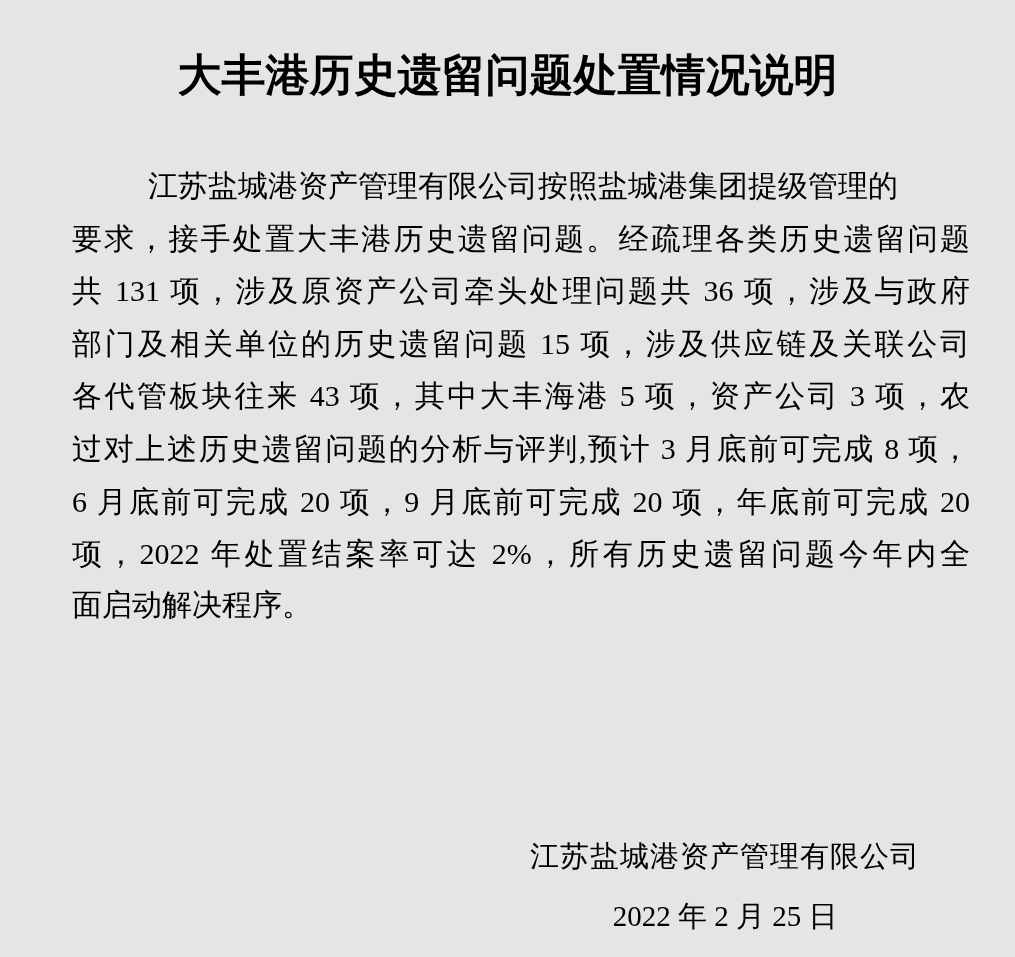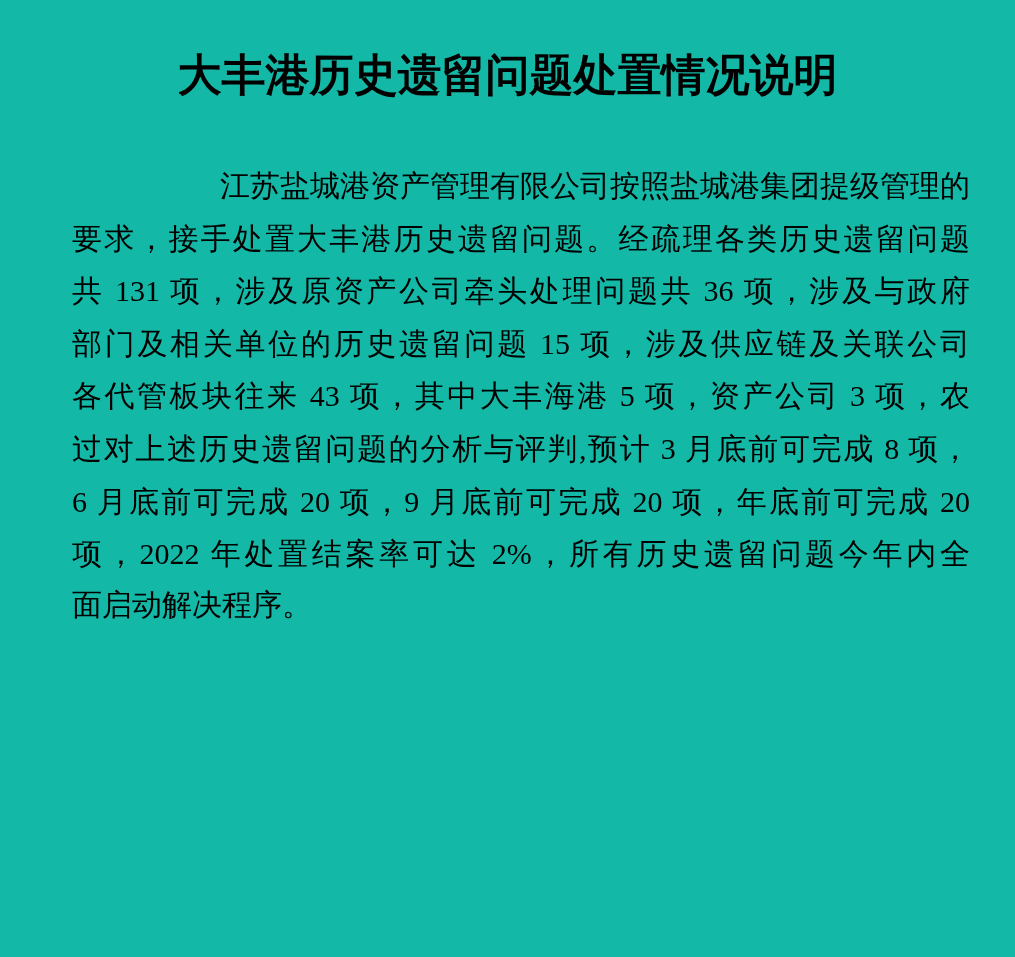--- a/index.html
+++ b/index.html
@@ -11,21 +11,21 @@
     width: 1015px;
     height: 957px;
     overflow: hidden;
     font-family: "Liberation Serif", "DejaVu Serif", serif;
     color: #000000;
   }
   .page {
     position: relative;
     width: 1015px;
     height: 957px;
-    background: #14b8a6;
+    background: #e5e5e5;
   }
   .doc-title {
     position: absolute;
     top: 52px;
     left: 0;
     width: 100%;
     margin: 0;
     text-align: center;
     font-size: 44px;
     font-weight: 700;
@@ -36,21 +36,20 @@
     position: absolute;
     top: 160px;
     left: 72px;
     width: 898px;
     font-size: 30px;
   }
   .body-line {
     height: 52.6px;
     line-height: 52.6px;
     white-space: nowrap;
-    text-align: right;
   }
   .body-line.justified {
     white-space: normal;
     text-align: justify;
     text-align-last: justify;
   }
   .body-line.first {
     text-indent: 76px;
   }
   .body-line.last {
@@ -91,14 +90,20 @@
     <div class="body-line justified">要求，接手处置大丰港历史遗留问题。经疏理各类历史遗留问题</div>
     <div class="body-line justified">共 131 项，涉及原资产公司牵头处理问题共 36 项，涉及与政府</div>
     <div class="body-line justified">部门及相关单位的历史遗留问题 15 项，涉及供应链及关联公司</div>
     <div class="body-line justified">各代管板块往来 43 项，其中大丰海港 5 项，资产公司 3 项，农</div>
     <div class="body-line justified">过对上述历史遗留问题的分析与评判,预计 3 月底前可完成 8 项，</div>
     <div class="body-line justified">6 月底前可完成 20 项，9 月底前可完成 20 项，年底前可完成 20</div>
     <div class="body-line justified">项，2022 年处置结案率可达 2%，所有历史遗留问题今年内全</div>
     <div class="body-line last">面启动解决程序。</div>
   </div>
 
+  <div class="sig-block">
+    <div class="sig-inner">
+      <div class="sig-company">江苏盐城港资产管理有限公司</div>
+      <div class="sig-date">2022 年 2 月 25 日</div>
+    </div>
+  </div>
 
 </div>
 
 </body></html>

